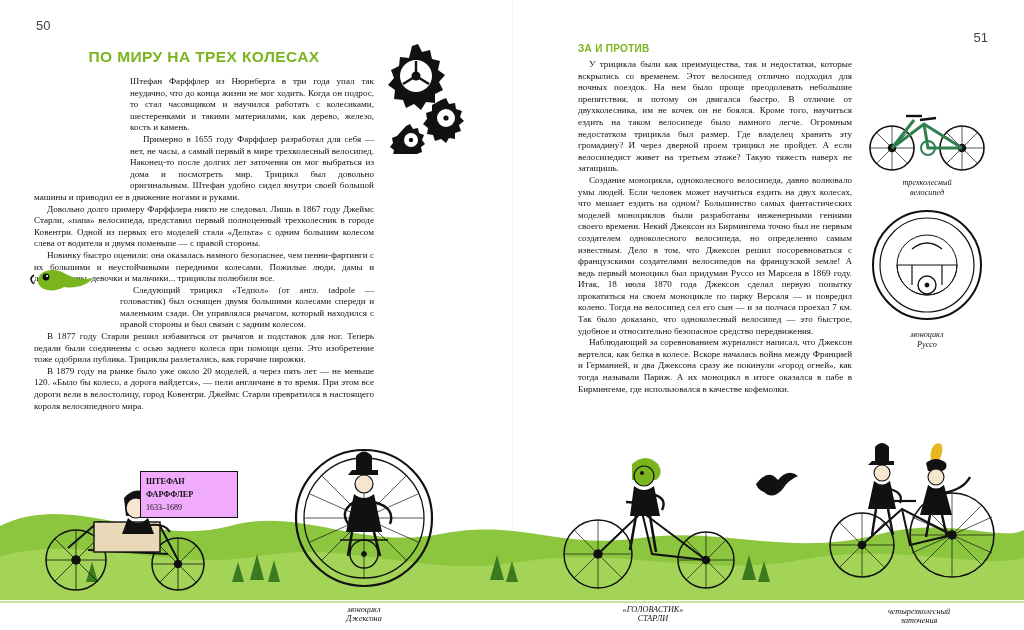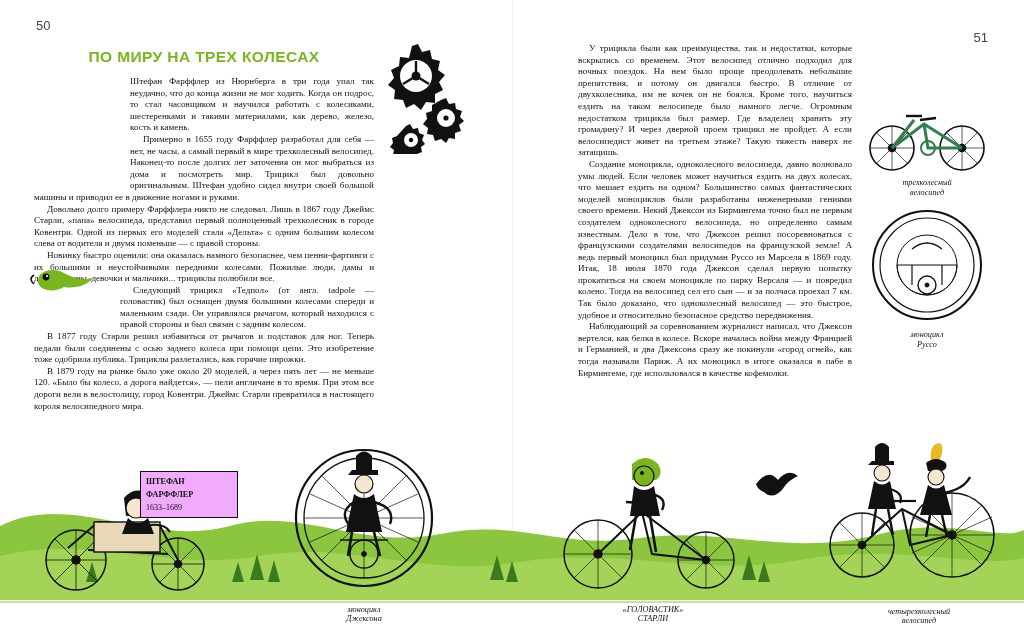--- a/index.html
+++ b/index.html
@@ -114,20 +114,21 @@
   </svg>
 
   <svg class="tadpole" viewBox="0 0 80 50">
     <path d="M18 26 C18 15, 34 12, 44 18 C54 24, 66 26, 74 22 C68 30, 56 34, 44 32 C34 38, 18 36, 18 26 Z" fill="#7ab51d"></path>
     <circle cx="26" cy="22" r="3.4" fill="#111"></circle>
     <circle cx="27" cy="21" r="1.1" fill="#fff"></circle>
     <path d="M14 20 q-6 4 0 9" stroke="#111" stroke-width="1.6" fill="none"></path>
   </svg>
 
   <div class="right-col">
+    <h2 class="subhead">ЗА И ПРОТИВ</h2>
     <div class="body-text">
       <p class="first">У трицикла были как преимущества, так и недостатки, которые вскрылись со временем. Этот велосипед отлично подходил для ночных поездок. На нем было проще преодолевать небольшие препятствия, и потому он двигался быстро. В отличие от двухколесника, им не кочек он не боялся. Кроме того, научиться ездить на таком велосипеде было намного легче. Огромным недостатком трицикла был размер. Где владелец хранить эту громадину? И через дверной проем трицикл не пройдет. А если велосипедист живет на третьем этаже? Такую тяжесть наверх не затащишь.</p>
     </div>
     <div class="body-text">
       <p class="first">Создание моноцикла, одноколесного велосипеда, давно волновало умы людей. Если человек может научиться ездить на двух колесах, что мешает ездить на одном? Большинство самых фантастических моделей моноциклов были разработаны инженерными гениями своего времени. Некий Джексон из Бирмингема точно был не первым создателем одноколесного велосипеда, но определенно самым известным. Дело в том, что Джексон решил посоревноваться с французскими создателями велосипедов на французской земле! А ведь первый моноцикл был придуман Руссо из Марселя в 1869 году. Итак, 18 июля 1870 года Джексон сделал первую попытку прокатиться на своем моноцикле по парку Версаля — и повредил колено. Тогда на велосипед сел его сын — и за полчаса проехал 7 км. Так было доказано, что одноколесный велосипед — это быстрое, удобное и относительно безопасное средство передвижения.</p>
       <p>Наблюдающий за соревнованием журналист написал, что Джексон вертелся, как белка в колесе. Вскоре началась война между Францией и Германией, и два Джексона сразу же покинули «город огней», как тогда называли Париж. А их моноцикл в итоге оказался в пабе в Бирмингеме, где использовался в качестве кофемолки.</p>
     </div>
   </div>
 
   <svg class="fig-right" style="left:862px;top:80px;width:130px;height:100px;" viewBox="0 0 130 100">
@@ -325,15 +326,15 @@
     <g>
       <path d="M128 6 q10 -6 8 8 q-2 10 -10 12 q-4 -12 2 -20z" fill="#e8b820"></path>
       <path d="M120 24 q10 -8 20 0 q2 6 -4 8 h-14 z" fill="#111"></path>
       <circle cx="130" cy="38" r="8" fill="#f7e6cf" stroke="#111" stroke-width="1.1"></circle>
       <path d="M122 46 q8 7 16 0 l8 30 -32 0 z" fill="#111"></path>
       <path d="M138 54 q20 -4 26 -16" stroke="#111" stroke-width="2.4" fill="none"></path>
       <path d="M124 76 l-4 22 M136 76 l5 22" stroke="#111" stroke-width="2.4" fill="none"></path>
     </g>
   </svg>
   <div class="cap-ill" style="left:856px;bottom:4px;width:126px;white-space:pre-line;">четырехколесный
-велосипед</div>
+заточения</div>
 
 </div>
 
 </body></html>

